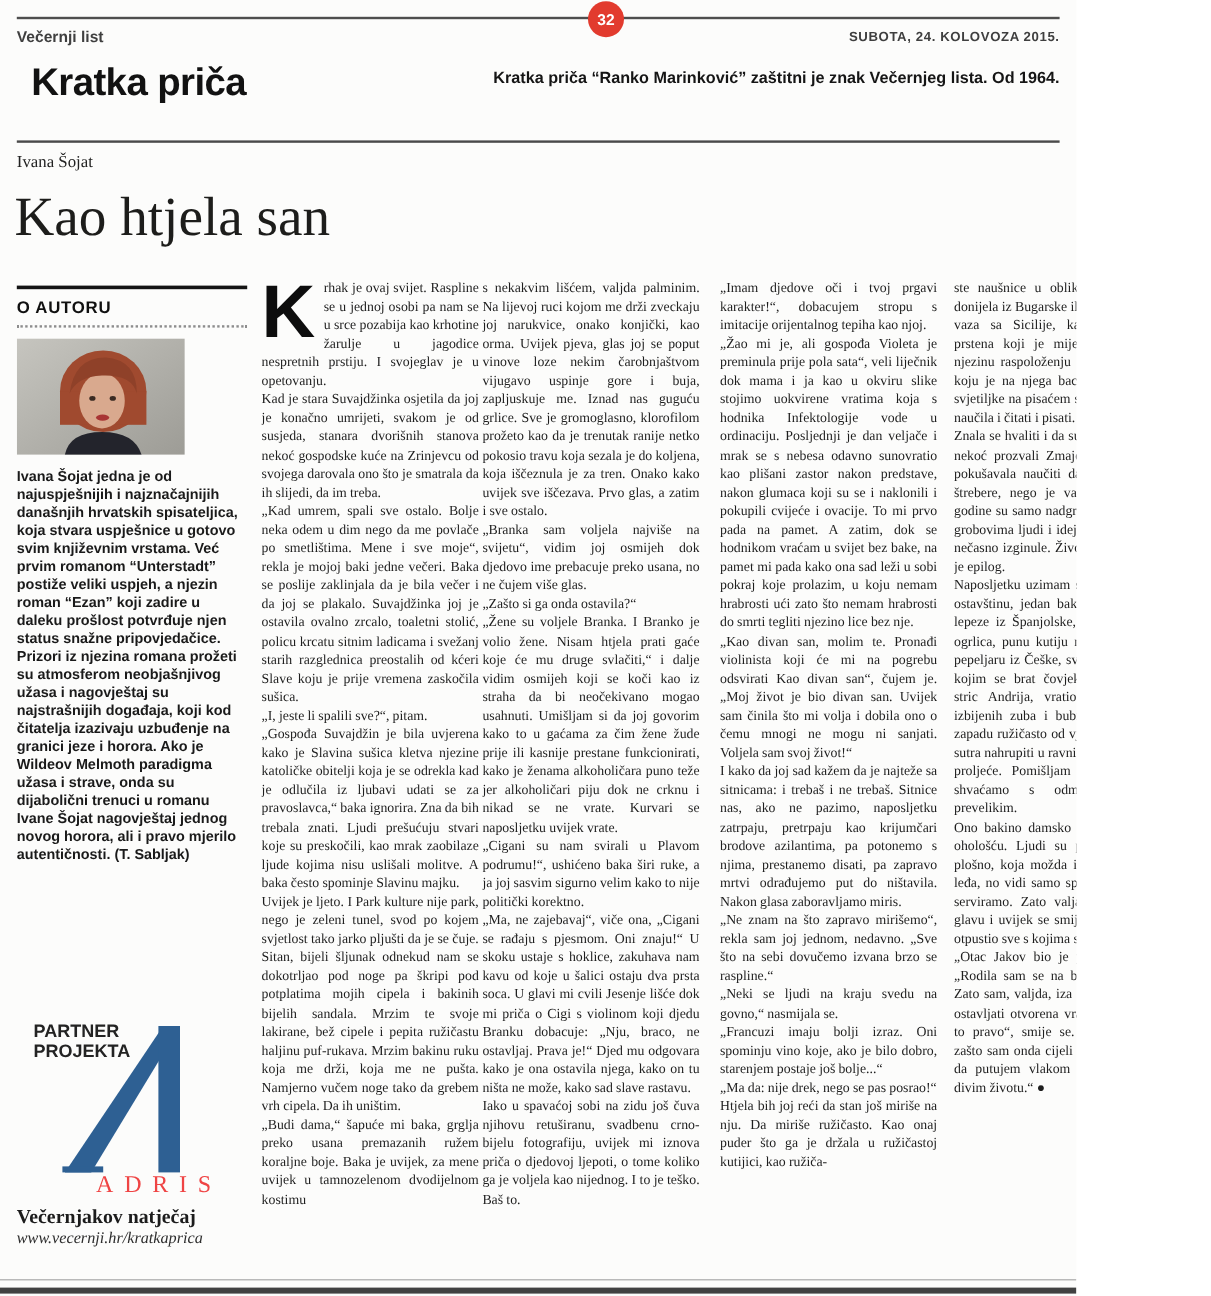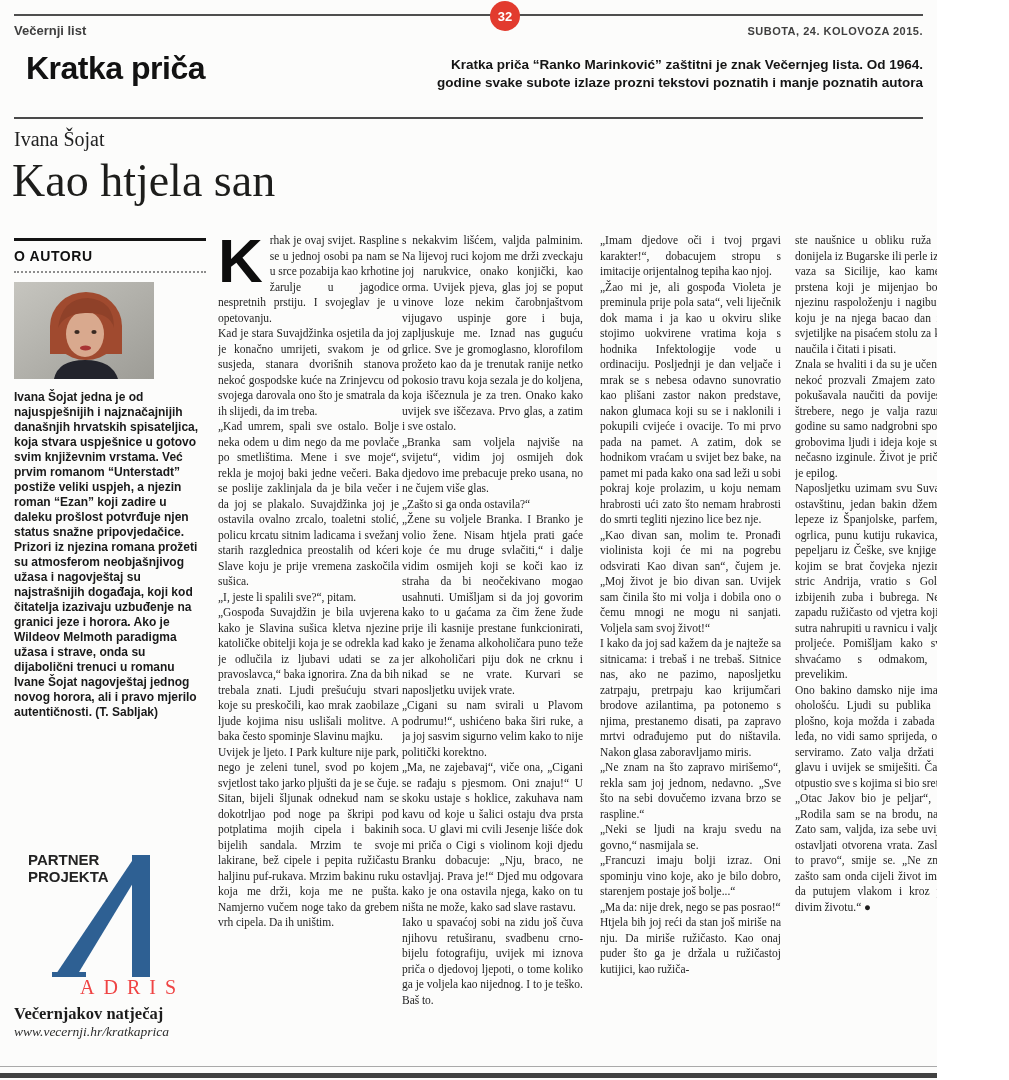--- a/index.html
+++ b/index.html
@@ -1,34 +1,34 @@
 <!DOCTYPE html>
 <html lang="hr"><head>
 <meta charset="utf-8">
 <style>
   html,body { margin:0; padding:0; background:#ffffff; }
   .page {
     position:relative; width:897px; height:1080px;
     background:#fcfcfb; overflow:hidden;
-    font-family:"Liberation Sans", sans-serif; color:#1c1c1c;padding-left:40px;
+    font-family:"Liberation Sans", sans-serif; color:#1c1c1c;
   }
   
   .top-rule { position:absolute; left:14px; right:14px; top:14px; height:2px; background:#4e4e4e; }
   .page-badge {
     position:absolute; left:490px; top:1px; width:30px; height:30px; border-radius:50%;
     background:#e23b2e; color:#fff; font-weight:bold; font-size:13px;
     display:flex; align-items:center; justify-content:center;
   }
   .masthead { position:absolute; left:14px; top:23px; font-size:13px; font-weight:bold; color:#3f3f3f; }
   .date { position:absolute; right:14px; top:25px; font-size:11px; font-weight:bold; color:#3f3f3f; letter-spacing:.5px; }
   .section-title { position:absolute; left:14px; top:50px; font-size:32px; font-weight:800; letter-spacing:-.5px; color:#121212;margin-left:12px; }
   .section-note { position:absolute; right:14px; top:56px; text-align:right; font-size:13.5px; font-weight:bold; line-height:18px; color:#151515; }
   .header-rule { position:absolute; left:14px; right:14px; top:117px; height:2px; background:#4a4a4a; }
   
-  .author { position:absolute; left:14px; top:128px; font-family:"Liberation Serif", serif; font-size:20px; color:#222; }
+  .author { position:absolute; left:14px; top:128px; font-family:"Liberation Serif", serif; font-size:14px; color:#222; }
   .title  { position:absolute; left:12px; top:154px; font-family:"Liberation Serif", serif; font-size:46px; color:#1d1d1b; }
   
   .sidebar { position:absolute; left:14px; top:238px; width:192px; }
   .sidebar-rule { height:3px; background:#141414; }
   .about-heading { margin-top:7px; font-size:14px; font-weight:800; letter-spacing:.6px; color:#101010; }
   .dotted { margin-top:7px; border-top:2px dotted #8d8d8d; height:0; }
   .photo { display:block; margin-top:9px; width:140px; height:97px; }
   .bio { margin-top:11px; width:192px; font-size:12px; line-height:15px; font-weight:bold; color:#1a1a1a; }
   
   .partner { position:absolute; left:14px; top:851px; width:210px; height:210px; }
@@ -65,21 +65,20 @@
   <div class="top-rule"></div>
   <div class="page-badge">
     <span>32</span>
   </div>
   <div class="masthead">Večernji list</div>
   <div class="date">SUBOTA, 24. KOLOVOZA 2015.</div>
 
   <div class="section-title">Kratka priča</div>
   <div class="section-note">
     <div>Kratka priča “Ranko Marinković” zaštitni je znak Večernjeg lista. Od 1964.</div>
-    <div>godine svake subote izlaze prozni tekstovi poznatih i manje poznatih autora</div>
   </div>
   <div class="header-rule"></div>
 
   <div class="author">Ivana Šojat</div>
   <div class="title">Kao htjela san</div>
 
   <div class="sidebar">
     <div class="sidebar-rule"></div>
     <div class="about-heading">O AUTORU</div>
     <div class="dotted"></div>
@@ -120,20 +119,21 @@
 
   <div class="col" id="col1">
     <span class="dropcap">K</span>
     <div>
         <p>rhak je ovaj svijet. Raspline se u jednoj osobi pa nam se u srce pozabija kao krhotine žarulje u jagodice nespretnih prstiju. I svojeglav je u opetovanju.</p>
         <p>Kad je stara Suvajdžinka osjetila da joj je konačno umrijeti, svakom je od susjeda, stanara dvorišnih stanova nekoć gospodske kuće na Zrinjevcu od svojega darovala ono što je smatrala da ih slijedi, da im treba.</p>
         <p>„Kad umrem, spali sve ostalo. Bolje neka odem u dim nego da me povlače po smetlištima. Mene i sve moje“, rekla je mojoj baki jedne večeri. Baka se poslije zaklinjala da je bila večer i da joj se plakalo. Suvajdžinka joj je ostavila ovalno zrcalo, toaletni stolić, policu krcatu sitnim ladicama i svežanj starih razglednica preostalih od kćeri Slave koju je prije vremena zaskočila sušica.</p>
         <p>„I, jeste li spalili sve?“, pitam.</p>
         <p>„Gospođa Suvajdžin je bila uvjerena kako je Slavina sušica kletva njezine katoličke obitelji koja je se odrekla kad je odlučila iz ljubavi udati se za pravoslavca,“ baka ignorira. Zna da bih trebala znati. Ljudi prešućuju stvari koje su preskočili, kao mrak zaobilaze ljude kojima nisu uslišali molitve. A baka često spominje Slavinu majku.</p>
         <p>Uvijek je ljeto. I Park kulture nije park, nego je zeleni tunel, svod po kojem svjetlost tako jarko pljušti da je se čuje. Sitan, bijeli šljunak odnekud nam se dokotrljao pod noge pa škripi pod potplatima mojih cipela i bakinih bijelih sandala. Mrzim te svoje lakirane, bež cipele i pepita ružičastu haljinu puf-rukava. Mrzim bakinu ruku koja me drži, koja me ne pušta. Namjerno vučem noge tako da grebem vrh cipela. Da ih uništim.</p>
+        <p>„Budi dama,“ šapuće mi baka, grglja preko usana premazanih ružem koraljne boje. Baka je uvijek, za mene uvijek u tamnozelenom dvodijelnom kostimu</p>
       </div>
   </div>
   <div class="col" id="col2">
       <p>s nekakvim lišćem, valjda palminim. Na lijevoj ruci kojom me drži zveckaju joj narukvice, onako konjički, kao orma. Uvijek pjeva, glas joj se poput vinove loze nekim čarobnjaštvom vijugavo uspinje gore i buja, zapljuskuje me. Iznad nas guguću grlice. Sve je gromoglasno, klorofilom prožeto kao da je trenutak ranije netko pokosio travu koja sezala je do koljena, koja iščeznula je za tren. Onako kako uvijek sve iščezava. Prvo glas, a zatim i sve ostalo.</p>
       <p>„Branka sam voljela najviše na svijetu“, vidim joj osmijeh dok djedovo ime prebacuje preko usana, no ne čujem više glas.</p>
       <p>„Zašto si ga onda ostavila?“</p>
       <p>„Žene su voljele Branka. I Branko je volio žene. Nisam htjela prati gaće koje će mu druge svlačiti,“ i dalje vidim osmijeh koji se koči kao iz straha da bi neočekivano mogao usahnuti. Umišljam si da joj govorim kako to u gaćama za čim žene žude prije ili kasnije prestane funkcionirati, kako je ženama alkoholičara puno teže jer alkoholičari piju dok ne crknu i nikad se ne vrate. Kurvari se naposljetku uvijek vrate.</p>
       <p>„Cigani su nam svirali u Plavom podrumu!“, ushićeno baka širi ruke, a ja joj sasvim sigurno velim kako to nije politički korektno.</p>
       <p>„Ma, ne zajebavaj“, viče ona, „Cigani se rađaju s pjesmom. Oni znaju!“ U skoku ustaje s hoklice, zakuhava nam kavu od koje u šalici ostaju dva prsta soca. U glavi mi cvili Jesenje lišće dok mi priča o Cigi s violinom koji djedu Branku dobacuje: „Nju, braco, ne ostavljaj. Prava je!“ Djed mu odgovara kako je ona ostavila njega, kako on tu ništa ne može, kako sad slave rastavu.</p>
       <p>Iako u spavaćoj sobi na zidu još čuva njihovu retuširanu, svadbenu crno-bijelu fotografiju, uvijek mi iznova priča o djedovoj ljepoti, o tome koliko ga je voljela kao nijednog. I to je teško. Baš to.</p>

